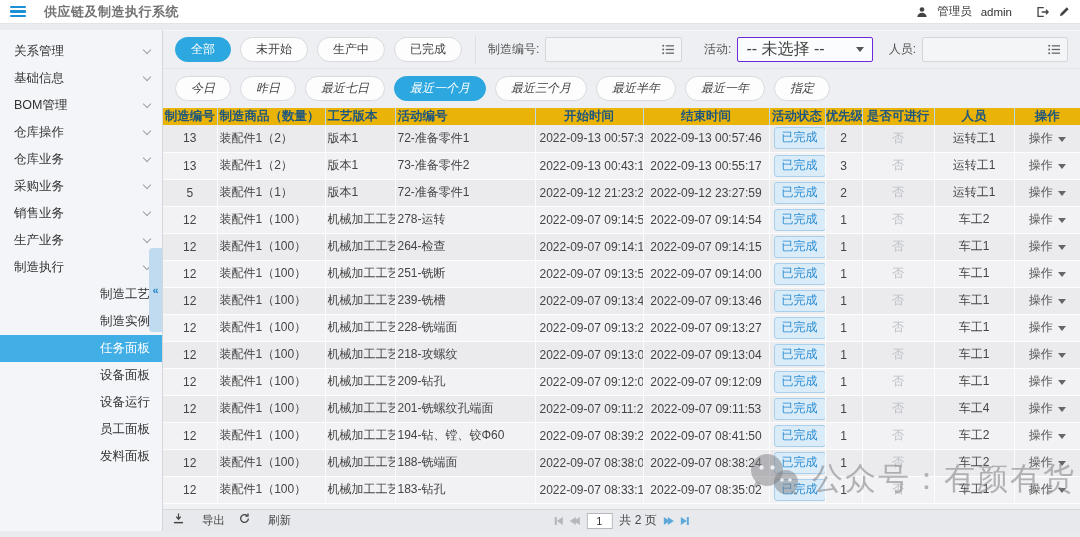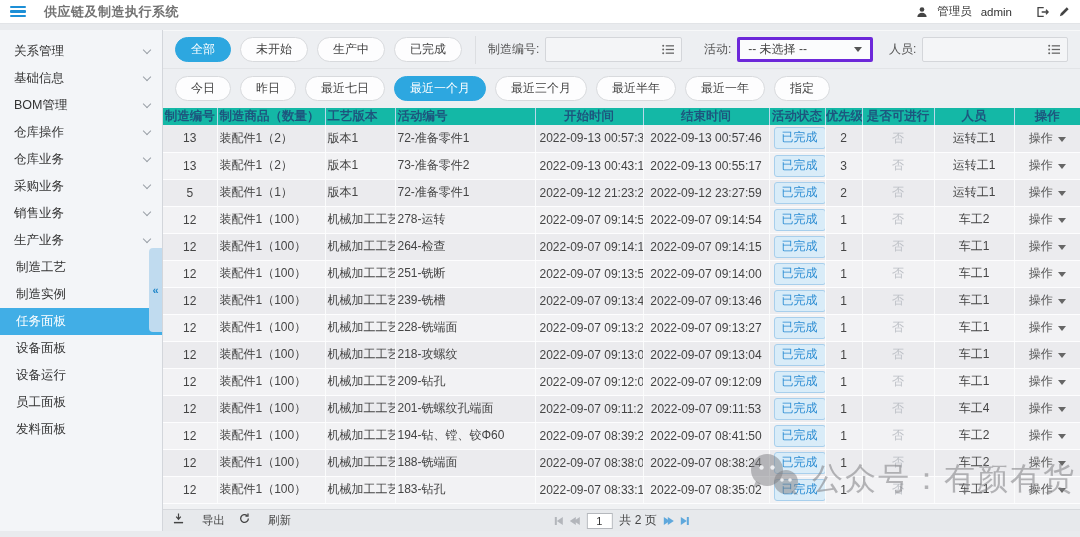--- a/index.html
+++ b/index.html
@@ -17,21 +17,21 @@
   .tr-gap { width:6px; }
 
   
   .layout { display:flex; height:507px; padding-top:6px; }
 
   
   .sidebar { width:163px; background:#f3f5f8; border-right:1px solid #d3d6db;
     position:relative; padding-top:8px; flex-shrink:0; }
   .side-item { height:27px; display:flex; align-items:center;
     padding:0 12px 0 14px; font-size:12.5px; color:#333; cursor:pointer; }
-  .side-item.sub { padding-left:16px; }
+  .side-item.sub { padding-left:16px;justify-content:flex-end; }
   .side-item.selected { background:#41aee6; color:#fff; }
   .chev { margin-left:auto; width:6px; height:6px; border-right:1.4px solid #9aa0a8;
     border-bottom:1.4px solid #9aa0a8; transform:rotate(45deg); margin-top:-3px; }
   .collapse-handle { position:absolute; right:0; top:218px; width:13px; height:84px;
     background:#c0dbef; border-radius:4px 0 0 4px; display:flex; align-items:center;
     justify-content:center; color:#1f86c8; font-size:11px; font-weight:bold; cursor:pointer; }
 
   
   .main { flex:1; min-width:0; display:flex; flex-direction:column;
     background:#edeff2; position:relative; border-top:1px solid #f7f8f9; }
@@ -42,30 +42,30 @@
   .pill { height:25px; line-height:23px; padding:0 15px; border-radius:13px;
     background:#fdfdfe; border:1px solid #d8dadd; font-size:12px; color:#444;
     cursor:pointer; margin-right:9px; white-space:nowrap; }
   .pill.active { background:#2da7e0; border-color:#2da7e0; color:#fff; }
   .vsep { width:1px; height:28px; background:#dcdee1; margin:0 12px 0 4px; }
   .flabel { font-size:12px; color:#555; margin-right:6px; white-space:nowrap; }
   .finput { height:25px; background:#f4f5f7; border:1px solid #d4d6da; border-radius:2px;
     display:flex; align-items:center; justify-content:flex-end; padding:0 6px; cursor:text; }
   .finput.mfg { width:150px; margin-right:22px; }
   .finput.person { width:160px; }
-  .fselect { width:148px; height:25px; background:#fbfcfd; border:3px solid #6d28d9;
+  .fselect { width:148px; height:25px; background:#fbfcfd; border:1px solid #6d28d9;
     border-radius:2px; display:flex; align-items:center; justify-content:space-between;
-    padding:0 8px; font-size:12px; color:#444; margin-right:16px; cursor:pointer; }
+    padding:0 8px; font-size:16px; color:#444; margin-right:16px; cursor:pointer; }
   .caret-down { width:0; height:0; border-left:4px solid transparent;
     border-right:4px solid transparent; border-top:5px solid #555; }
 
   
   .table-wrap { flex:1; overflow:hidden; background:#f0f1f3; }
   table { width:100%; border-collapse:collapse; table-layout:fixed; }
-  thead th { background:#14b8a6; color:#1d567e; font-weight:bold; height:16px;
+  thead th { background:#eab308; color:#1d567e; font-weight:bold; height:16px;
     font-size:12.5px; border-right:1px solid #b9d8ea; text-align:center; overflow:hidden; white-space:nowrap;}
   thead th:last-child { border-right:none; }
   tbody td { height:27px; font-size:12px; color:#444; text-align:center;
     border-right:1px solid rgba(255,255,255,.75); border-bottom:1px solid #fdfdfe;
     overflow:hidden; white-space:nowrap; padding:0 4px; }
   tbody td:last-child { border-right:none; }
   tbody tr:nth-child(odd) td  { background:#ebebee; }
   tbody tr:nth-child(even) td { background:#f2f2f4; }
   td.al, th.al { text-align:left; padding-left:2px; }
   .badge { display:inline-block; padding:1px 7px 2px; background:#d9ecf8;
@@ -158,20 +158,24 @@
           <span class="chev"></span>
         </div>
         <div class="side-item">
           <span>销售业务</span>
           <span class="chev"></span>
         </div>
         <div class="side-item">
           <span>生产业务</span>
           <span class="chev"></span>
         </div>
+        <div class="side-item">
+          <span>制造执行</span>
+          <span class="chev"></span>
+        </div>
         <div class="side-item sub">
           <span>制造工艺</span>
         </div>
         <div class="side-item sub">
           <span>制造实例</span>
         </div>
         <div class="side-item sub selected">
           <span>任务面板</span>
         </div>
         <div class="side-item sub">
@@ -237,21 +241,21 @@
                 <circle cx="1.2" cy="2" r="1.1"></circle>
                 <circle cx="1.2" cy="6" r="1.1"></circle>
                 <circle cx="1.2" cy="10" r="1.1"></circle>
               </g>
             </svg>
         </span>
       </div>
     </div>
 
     <div class="fbar fbar2">
-      <div style="display:flex;align-items:flex-start;">
+      <div style="display:flex;align-items:flex-start;font-style:italic;">
           <div class="pill">今日</div>
           <div class="pill">昨日</div>
           <div class="pill">最近七日</div>
           <div class="pill active">最近一个月</div>
           <div class="pill">最近三个月</div>
           <div class="pill">最近半年</div>
           <div class="pill">最近一年</div>
           <div class="pill">指定</div>
         </div>
     </div>

